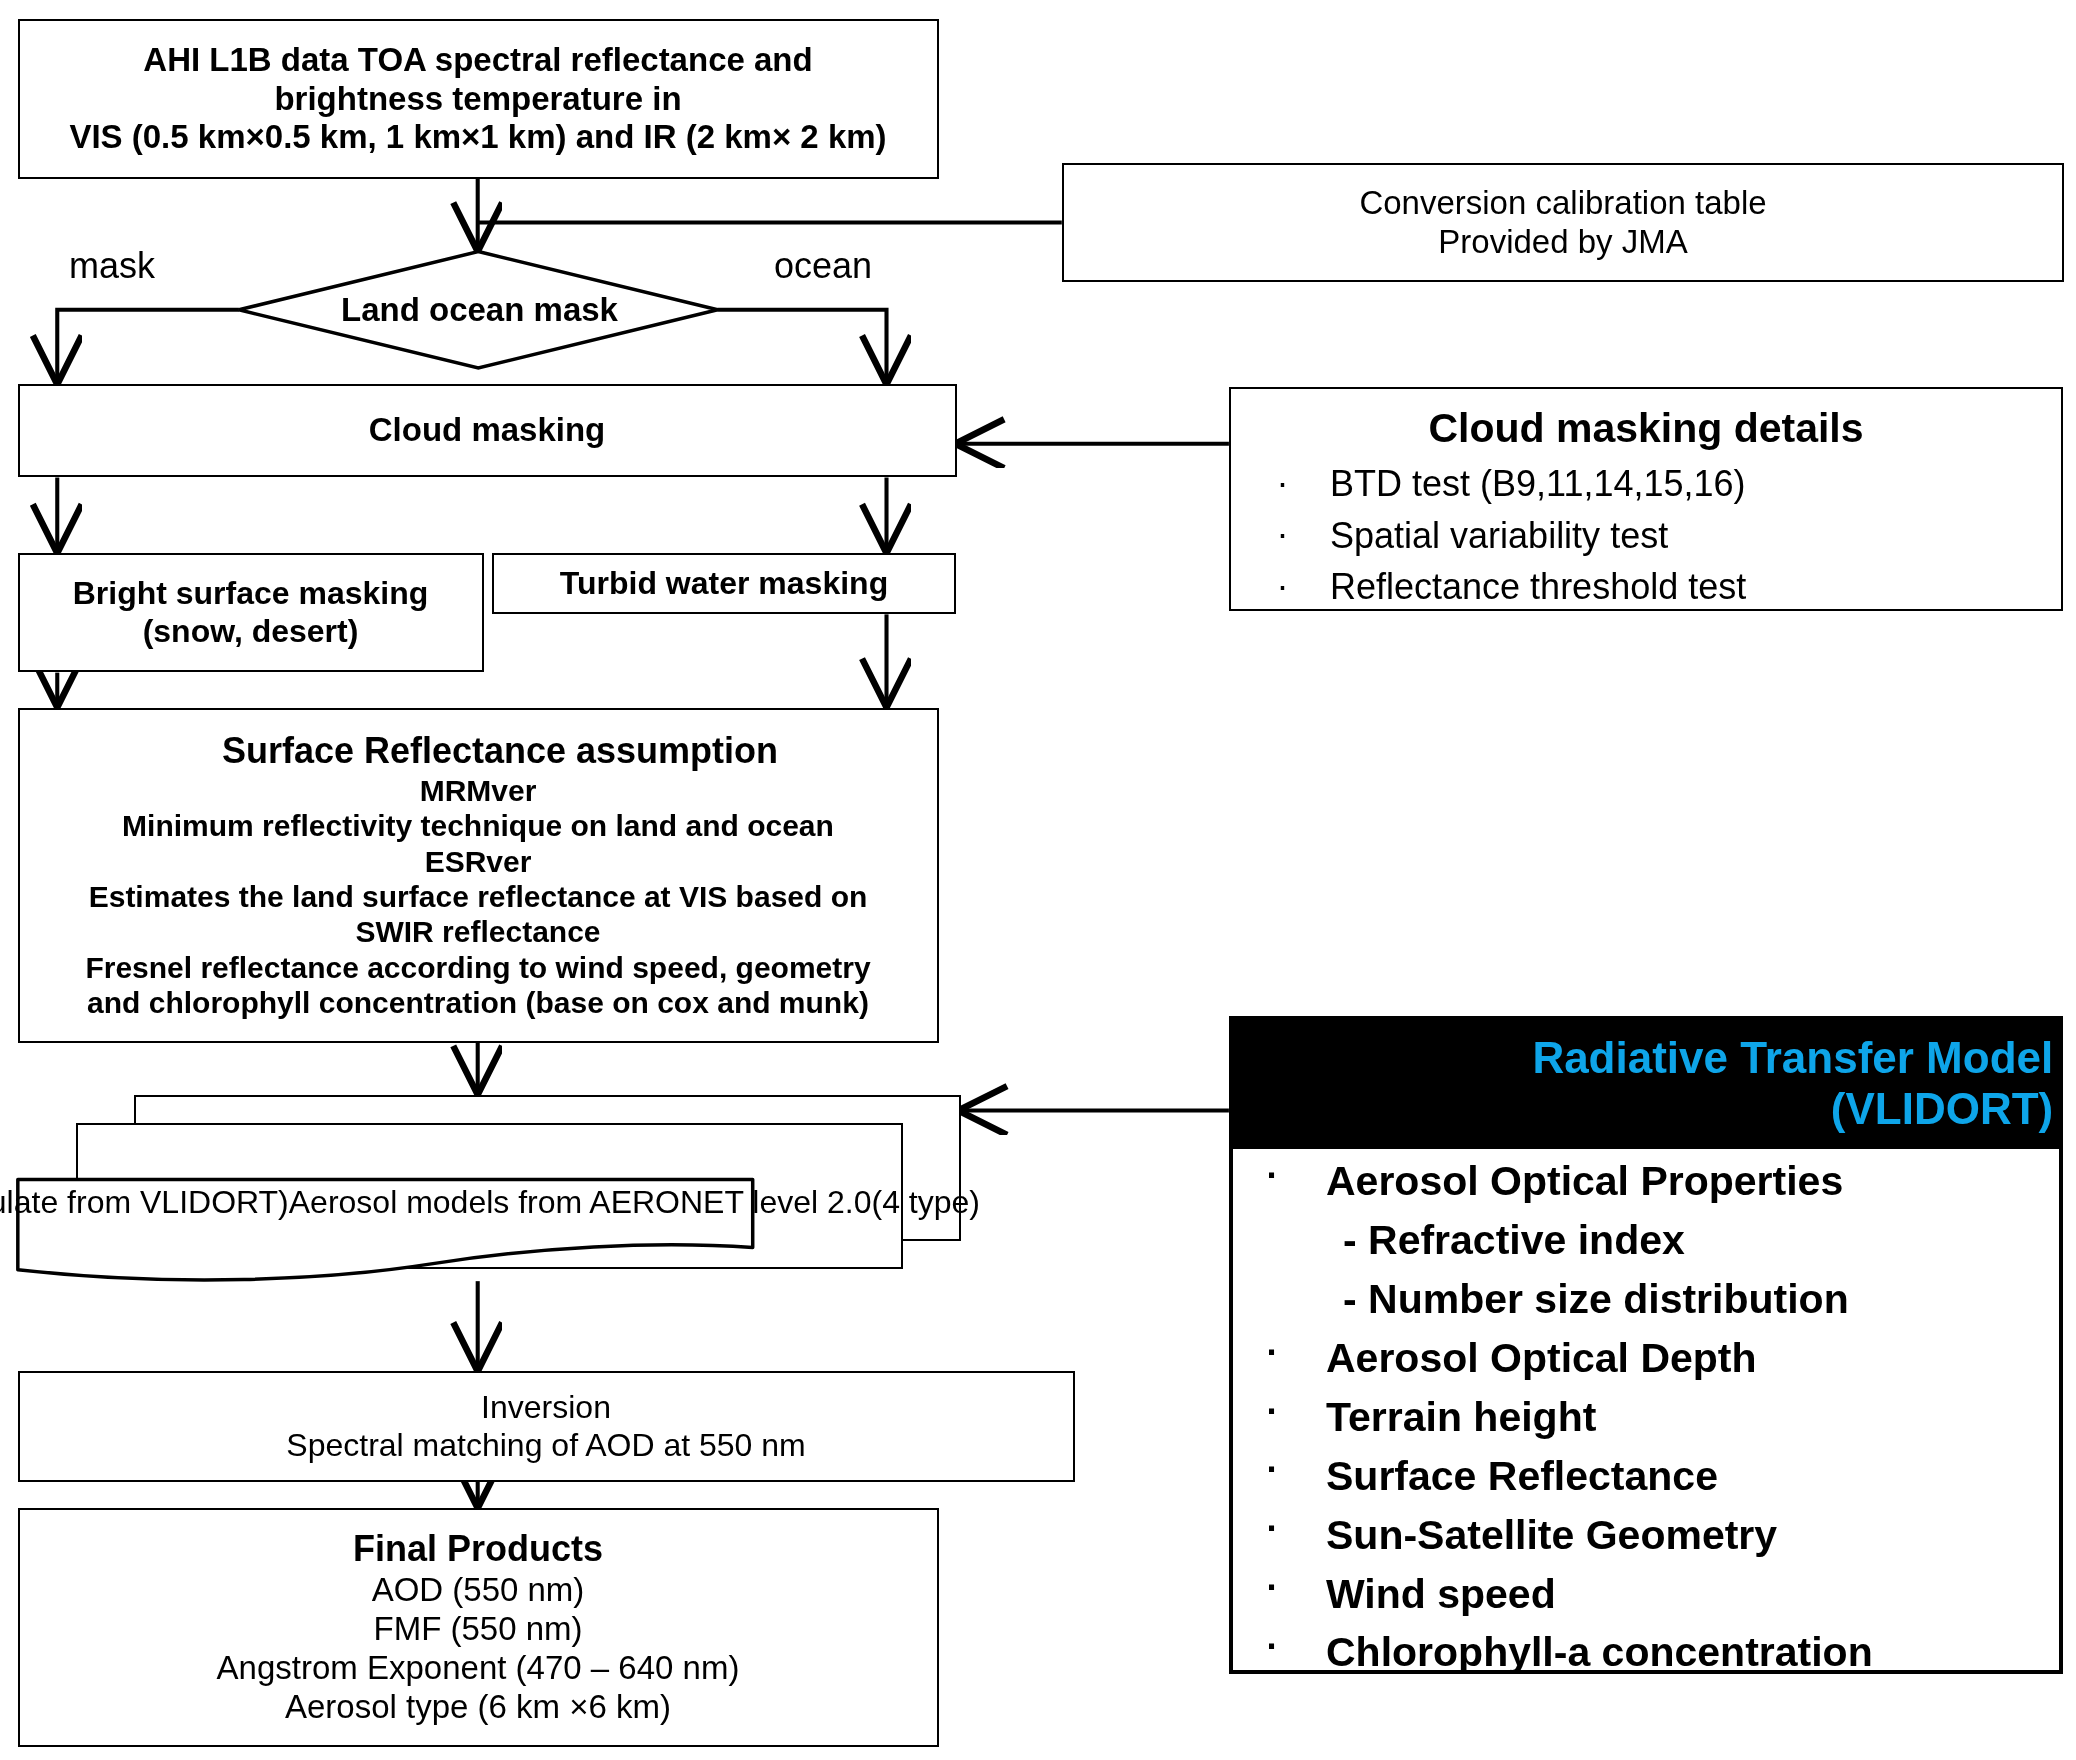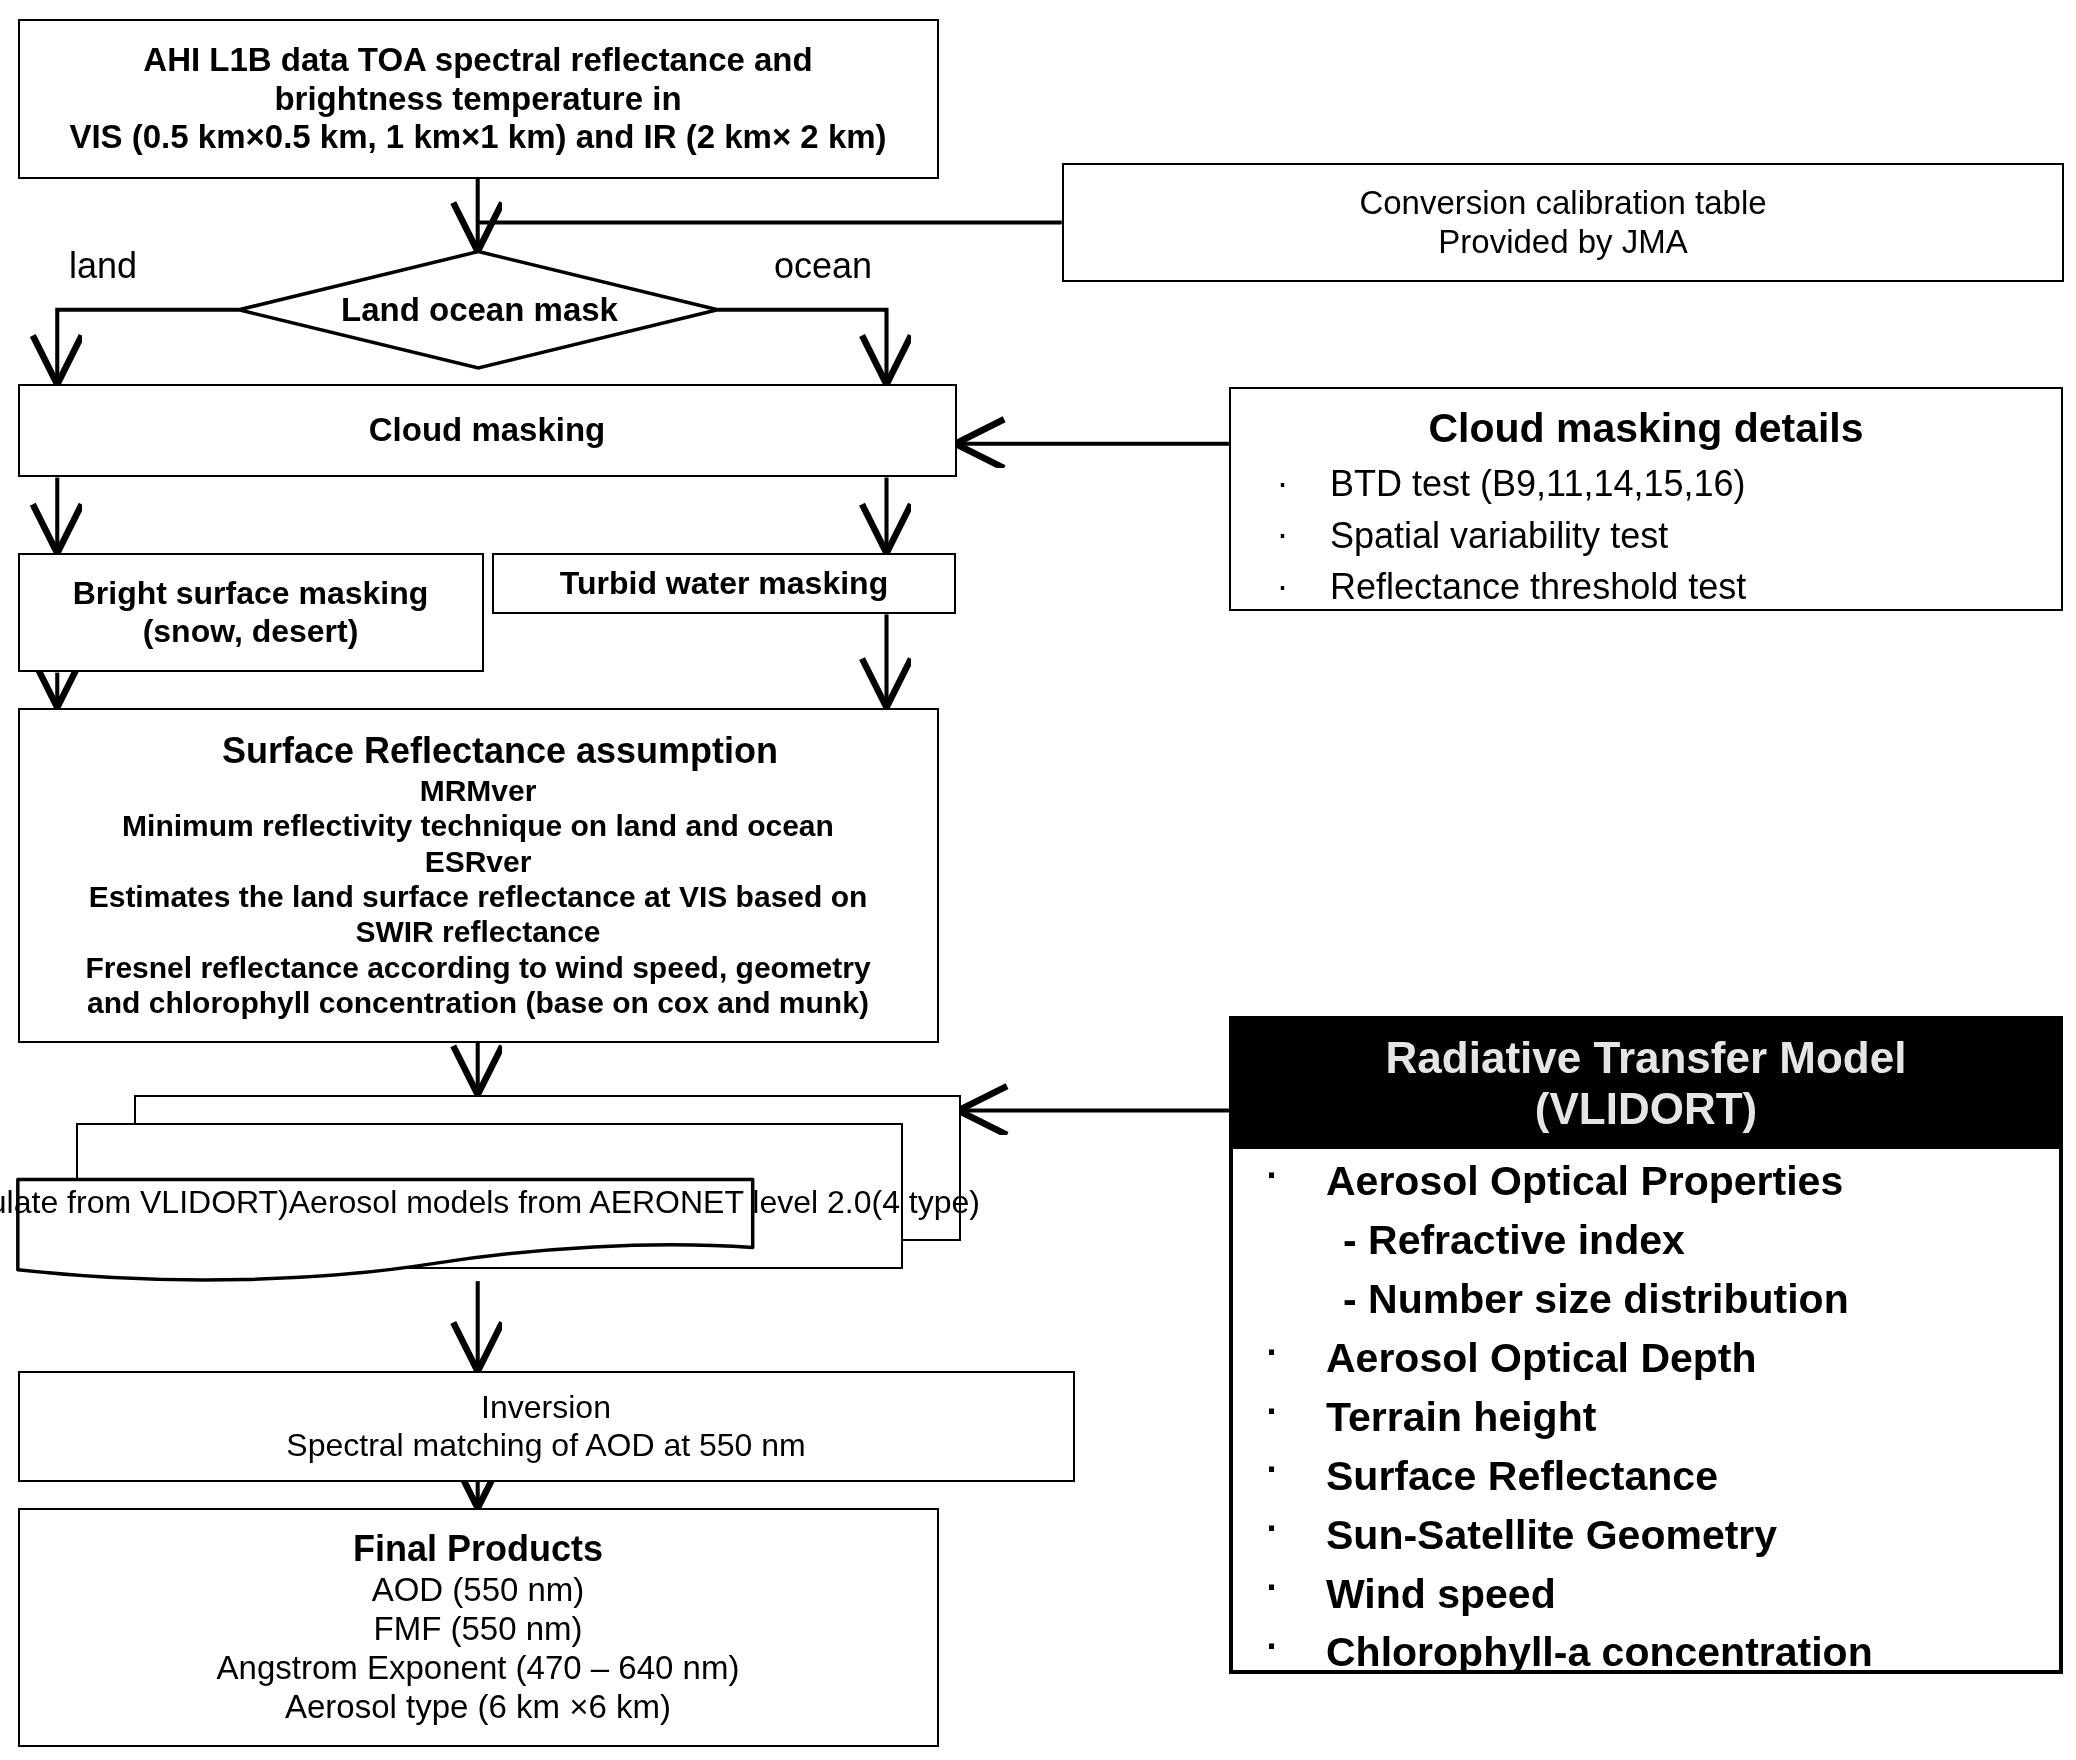--- a/index.html
+++ b/index.html
@@ -32,21 +32,21 @@
   
   #cloud-details{align-items:stretch;justify-content:flex-start;padding:15px 0 16px 0;}
   #cloud-details .hd{font-size:41px;font-weight:bold;text-align:center;margin-bottom:10.5px;}
   #cloud-details ul{list-style:none;margin:0;padding:0 0 0 35px;text-align:left;}
   #cloud-details li{font-size:36px;font-weight:normal;margin:0 0 9.3px 0;
         position:relative;padding-left:64px;white-space:nowrap;}
   #cloud-details li .bul{position:absolute;left:10.5px;top:-1.2px;font-size:36px;}
 
   
   #rtm{border:4.1px solid #000;background:#fff;align-items:stretch;justify-content:flex-start;padding:0;}
-  #rtm .hdr{background:#000;color:#e5e5e5;font-size:44px;font-weight:bold;text-align:center;
+  #rtm .hdr{background:#000;color:#0ea5e9;font-size:44px;font-weight:bold;text-align:right;
             padding:13px 5.8px 15px 5.8px;line-height:1.15;}
   #rtm .hdr .ln{display:block;white-space:nowrap;}
   #rtm ul{list-style:none;margin:0;padding:8.2px 0 0 23px;text-align:left;}
   #rtm li{font-size:41px;font-weight:bold;margin:0 0 10.5px 0;position:relative;
           padding-left:70px;white-space:nowrap;}
   #rtm li .bul{position:absolute;left:10.5px;top:-2.3px;font-size:36px;font-weight:bold;}
   #rtm li.sub{padding-left:87px;}
 
   
   #lut-stack{position:absolute;}
@@ -105,21 +105,21 @@
     <span class="ln">VIS (0.5 km×0.5 km, 1 km×1 km) and IR (2 km× 2 km)</span>
   </div>
 
   <div class="box t-cal" style="left:1062px;top:163px;width:1002px;height:119px;">
     <span class="ln">Conversion calibration table</span>
     <span class="ln">Provided by JMA</span>
   </div>
 
   <div class="plainlabel t-mask" style="left:341px;top:291px;">Land ocean mask</div>
 
-  <div class="plainlabel t-branch" style="left:69px;top:245px;">land</div>
+  <div class="plainlabel t-branch" style="left:69px;top:245px;">mask</div>
   <div class="plainlabel t-branch" style="left:774px;top:245px;">ocean</div>
 
   <div class="box t-cloud" style="left:17.5px;top:384px;width:939px;height:93px;">
     <span class="ln">Cloud masking</span>
   </div>
 
   <div class="box" id="cloud-details" style="left:1229px;top:387px;width:834px;height:224px;">
     <div class="hd">Cloud masking details</div>
     <ul>
       <li>

